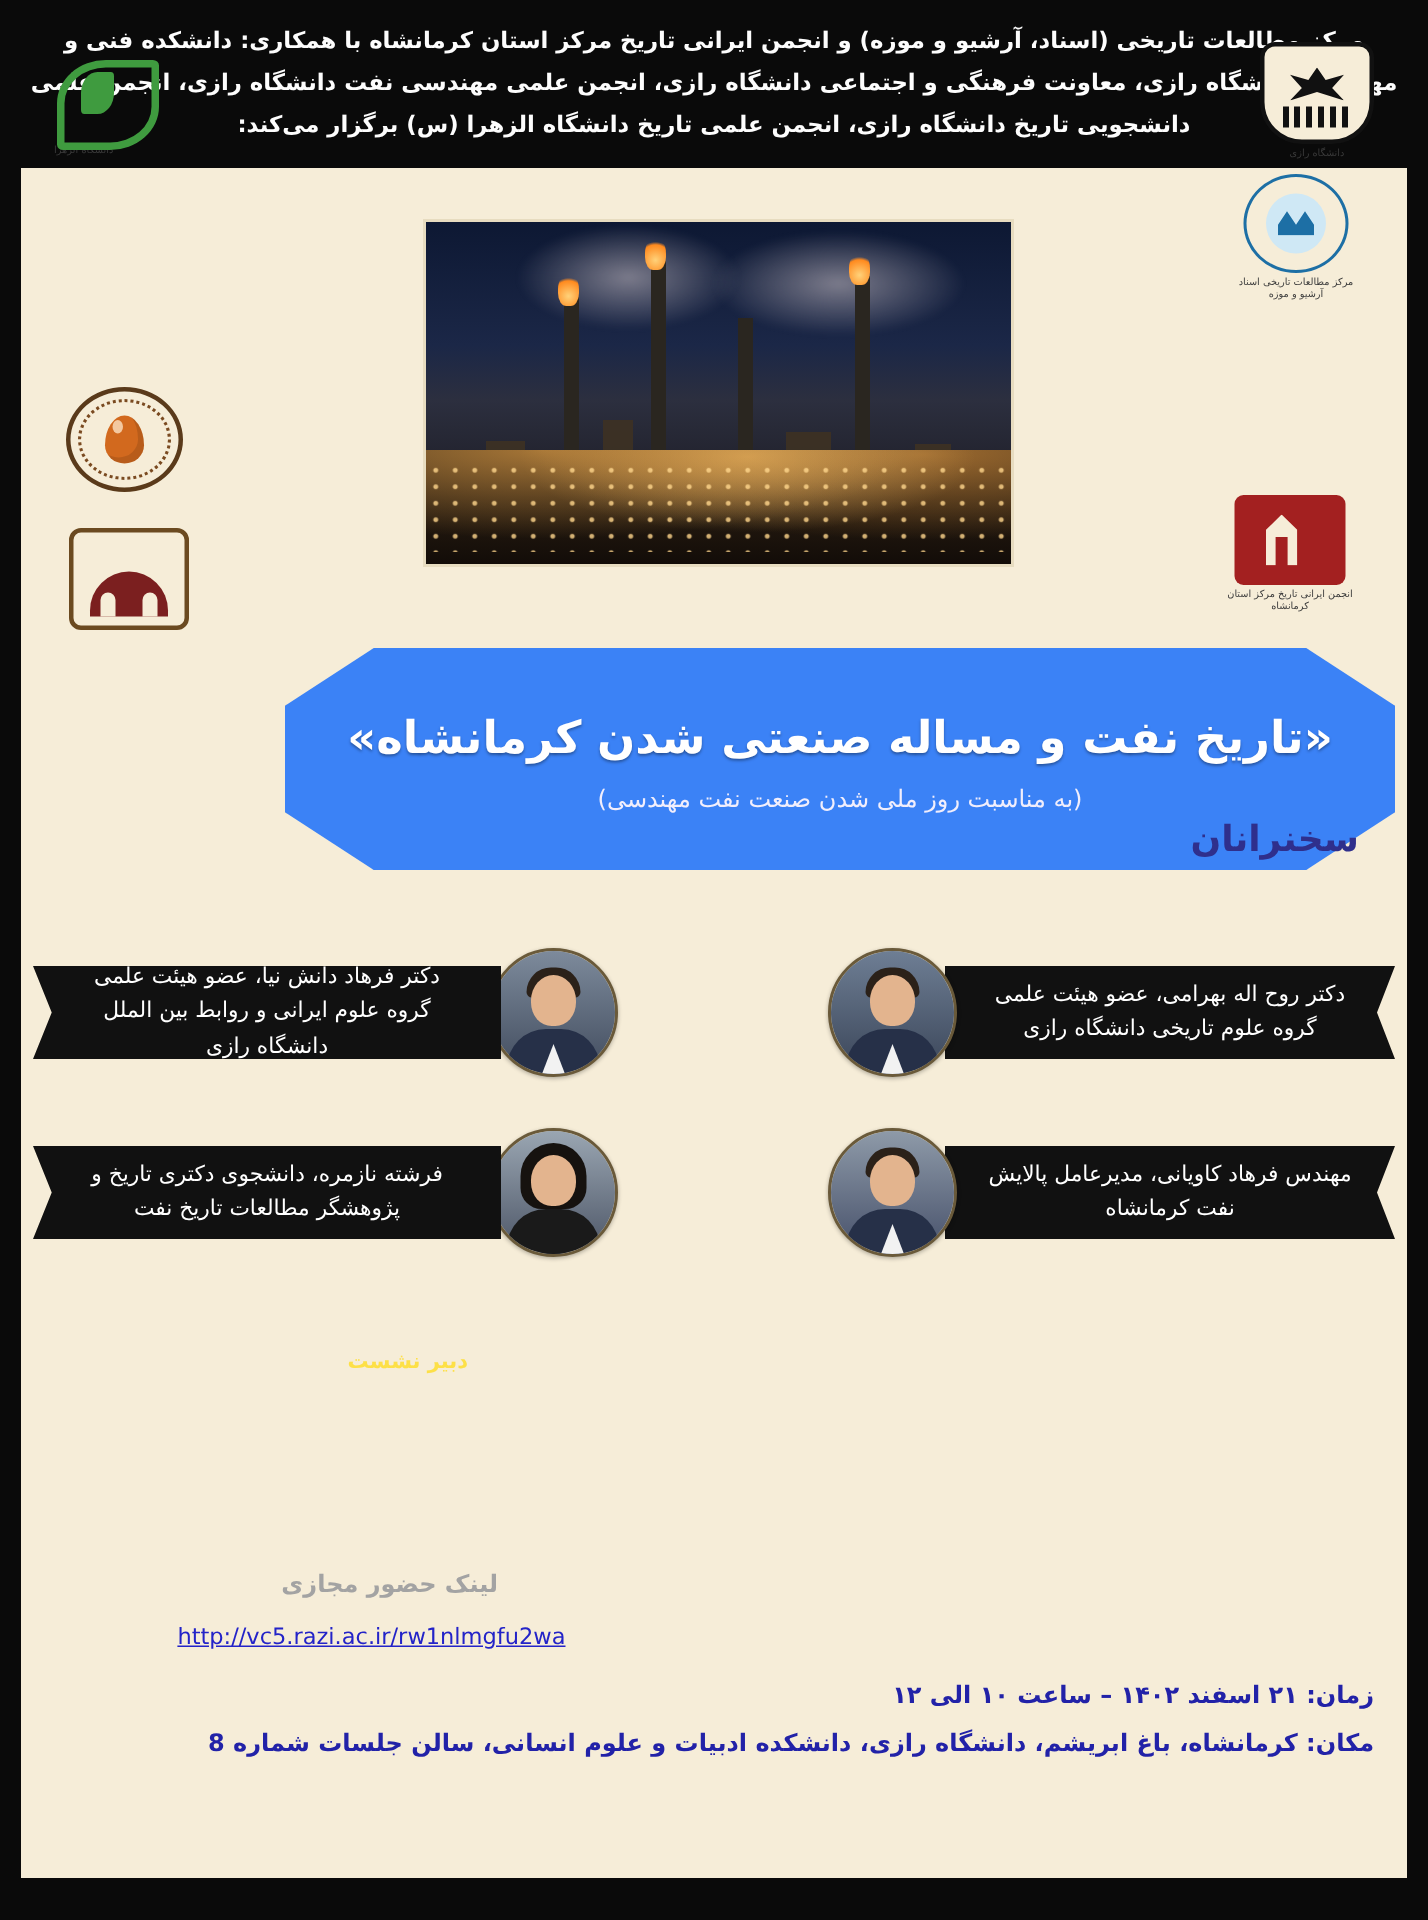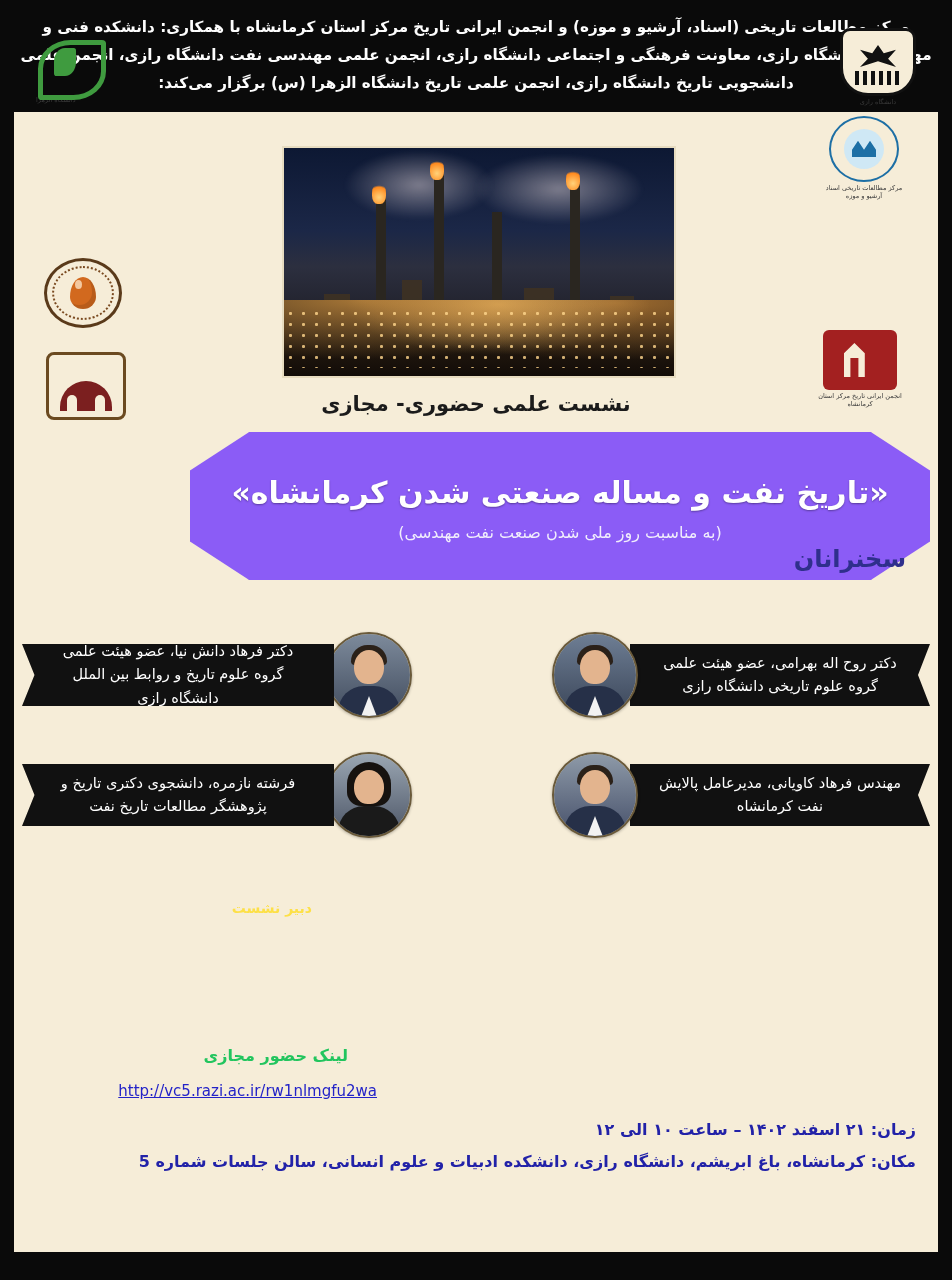--- a/index.html
+++ b/index.html
@@ -308,21 +308,21 @@
     letter-spacing: .3px;
   }
 
   
   .ribbon {
     position: absolute;
     left: 190px;
     top: 432px;
     width: 740px;
     height: 148px;
-    background: #8b5cf6;
+    background: #3b82f6;
     clip-path: polygon(0% 26%, 8% 0%, 92% 0%, 100% 26%, 100% 74%, 92% 100%, 8% 100%, 0% 74%);
     display: flex;
     flex-direction: column;
     align-items: center;
     justify-content: center;
     color: #fff;
     box-shadow: 0 2px 6px rgba(0,0,0,.25);
   }
   .ribbon-title {
     font-size: 30px;
@@ -448,25 +448,25 @@
   }
   #sp-sec {
     right: 200px;
     top: 876px;
   }
   #sp-sec .sp-banner { width: 338px; }
 
   
   .vlink-label {
     position: absolute;
-    right: 604px;
+    right: 620px;
     top: 1046px;
     font-size: 16px;
     font-weight: 700;
-    color: #22c55e;
+    color: #a3a3a3;
   }
   .vlink-url {
     position: absolute;
     right: 575px;
     top: 1082px;
     font-size: 15px;
     color: #2323c8;
     text-decoration: underline;
     direction: ltr;
     font-family: "DejaVu Sans", "Liberation Sans", sans-serif;
@@ -561,21 +561,20 @@
     <div class="ph-flame" style="left:146px; bottom:196px;"></div>
     <div class="ph-flame" style="left:282px; bottom:186px;"></div>
     <div class="ph-tower" style="left:40px; width:26px; height:42px;"></div>
     <div class="ph-tower" style="left:118px; width:20px; height:56px;"></div>
     <div class="ph-tower" style="left:240px; width:30px; height:48px;"></div>
     <div class="ph-tower" style="left:326px; width:24px; height:40px;"></div>
     <div class="ph-ground"></div>
     <div class="ph-lights"></div>
   </div>
 
-  <div class="session-type">نشست علمی حضوری- مجازی</div>
 
   <div class="ribbon">
     <div class="ribbon-title">«تاریخ نفت و مساله صنعتی شدن کرمانشاه»</div>
     <div class="ribbon-sub">(به مناسبت روز ملی شدن صنعت نفت مهندسی)</div>
   </div>
 
   <div class="speakers-heading">سخنرانان</div>
 
   <div class="speaker" id="sp-1">
     <div class="sp-banner banner-left-point">دکتر روح اله بهرامی، عضو هیئت علمی گروه علوم تاریخی دانشگاه رازی</div>
@@ -589,21 +588,21 @@
   </div>
 
   <div class="speaker" id="sp-2">
     <div class="sp-photo" style="margin-left:-8px;">
       <div class="bg" style="background:linear-gradient(#7d8a9b,#414c5e)"></div>
       <div class="hair"></div>
         <div class="head"></div>
         <div class="body"></div>
         <div class="shirt"></div>
     </div>
-    <div class="sp-banner banner-right-point">دکتر فرهاد دانش نیا، عضو هیئت علمی گروه علوم تاریخ و روابط بین الملل دانشگاه رازی</div>
+    <div class="sp-banner banner-right-point">دکتر فرهاد دانش نیا، عضو هیئت علمی گروه علوم ایرانی و روابط بین الملل دانشگاه رازی</div>
   </div>
 
   <div class="speaker" id="sp-3">
     <div class="sp-banner banner-left-point">مهندس فرهاد کاویانی، مدیرعامل پالایش نفت کرمانشاه</div>
     <div class="sp-photo" style="margin-right:-8px;">
       <div class="bg" style="background:linear-gradient(#8e9aa8,#46506a)"></div>
       <div class="hair"></div>
         <div class="head"></div>
         <div class="body"></div>
         <div class="shirt"></div>
@@ -619,15 +618,15 @@
     </div>
     <div class="sp-banner banner-right-point">فرشته نازمره، دانشجوی دکتری تاریخ و پژوهشگر مطالعات تاریخ نفت</div>
   </div>
 
   <div class="secretary-heading">دبیر نشست</div>
 
   <div class="vlink-label">لینک حضور مجازی</div>
   <a class="vlink-url" href="#">http://vc5.razi.ac.ir/rw1nlmgfu2wa</a>
 
   <div class="when">زمان: ۲۱ اسفند ۱۴۰۲ – ساعت ۱۰ الی ۱۲</div>
-  <div class="where">مکان: کرمانشاه، باغ ابریشم، دانشگاه رازی، دانشکده ادبیات و علوم انسانی، سالن جلسات شماره 5</div>
+  <div class="where">مکان: کرمانشاه، باغ ابریشم، دانشگاه رازی، دانشکده ادبیات و علوم انسانی، سالن جلسات شماره 8</div>
 
 </div>
 
 </body></html>

